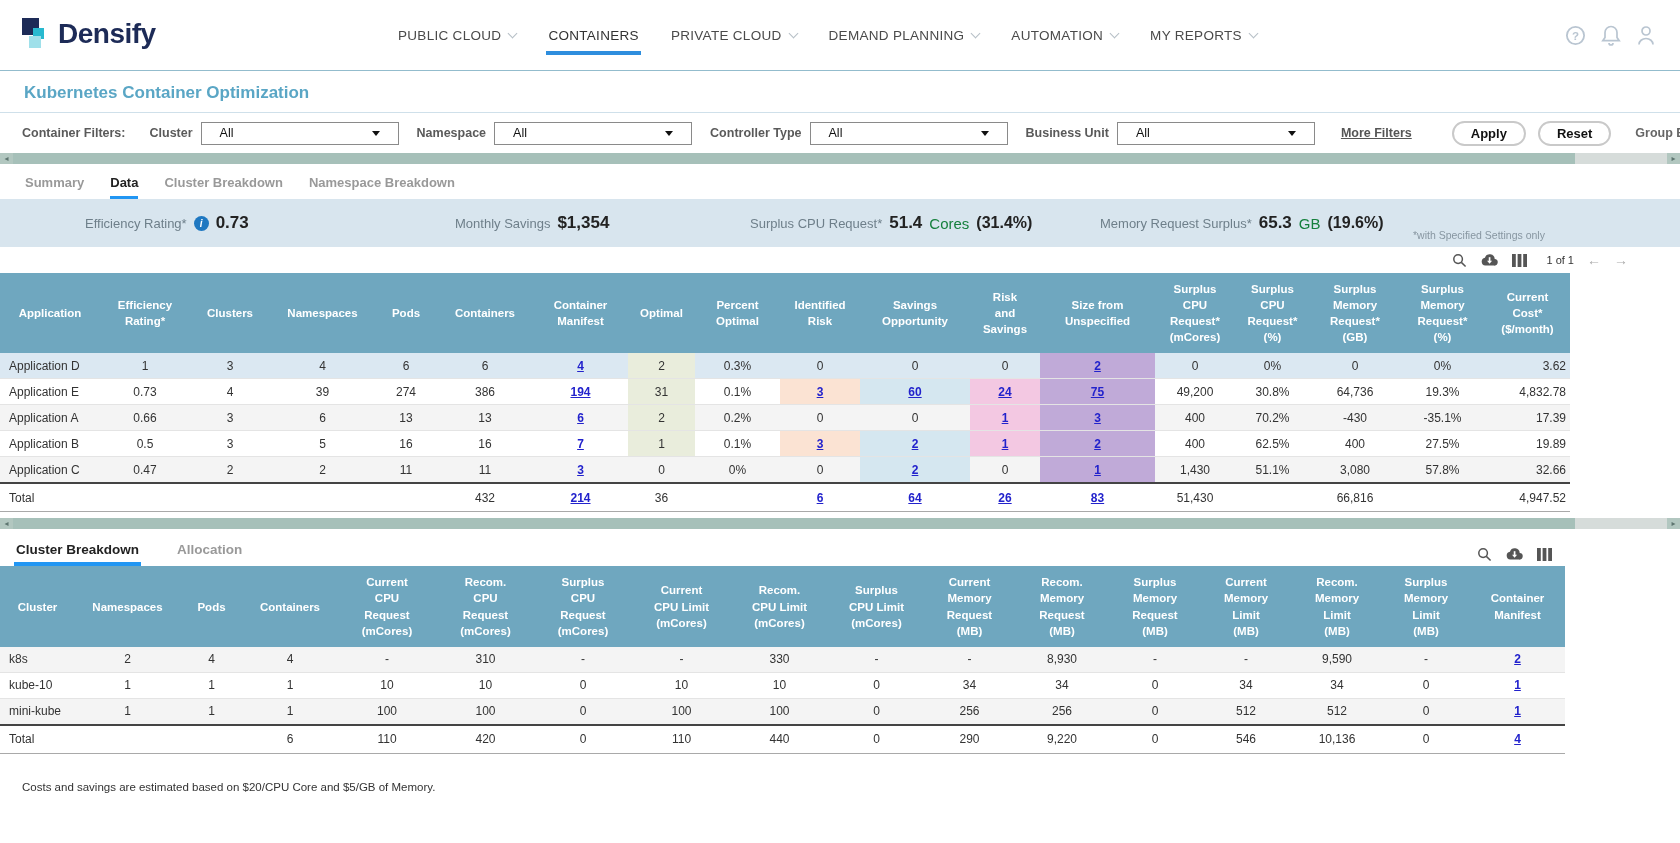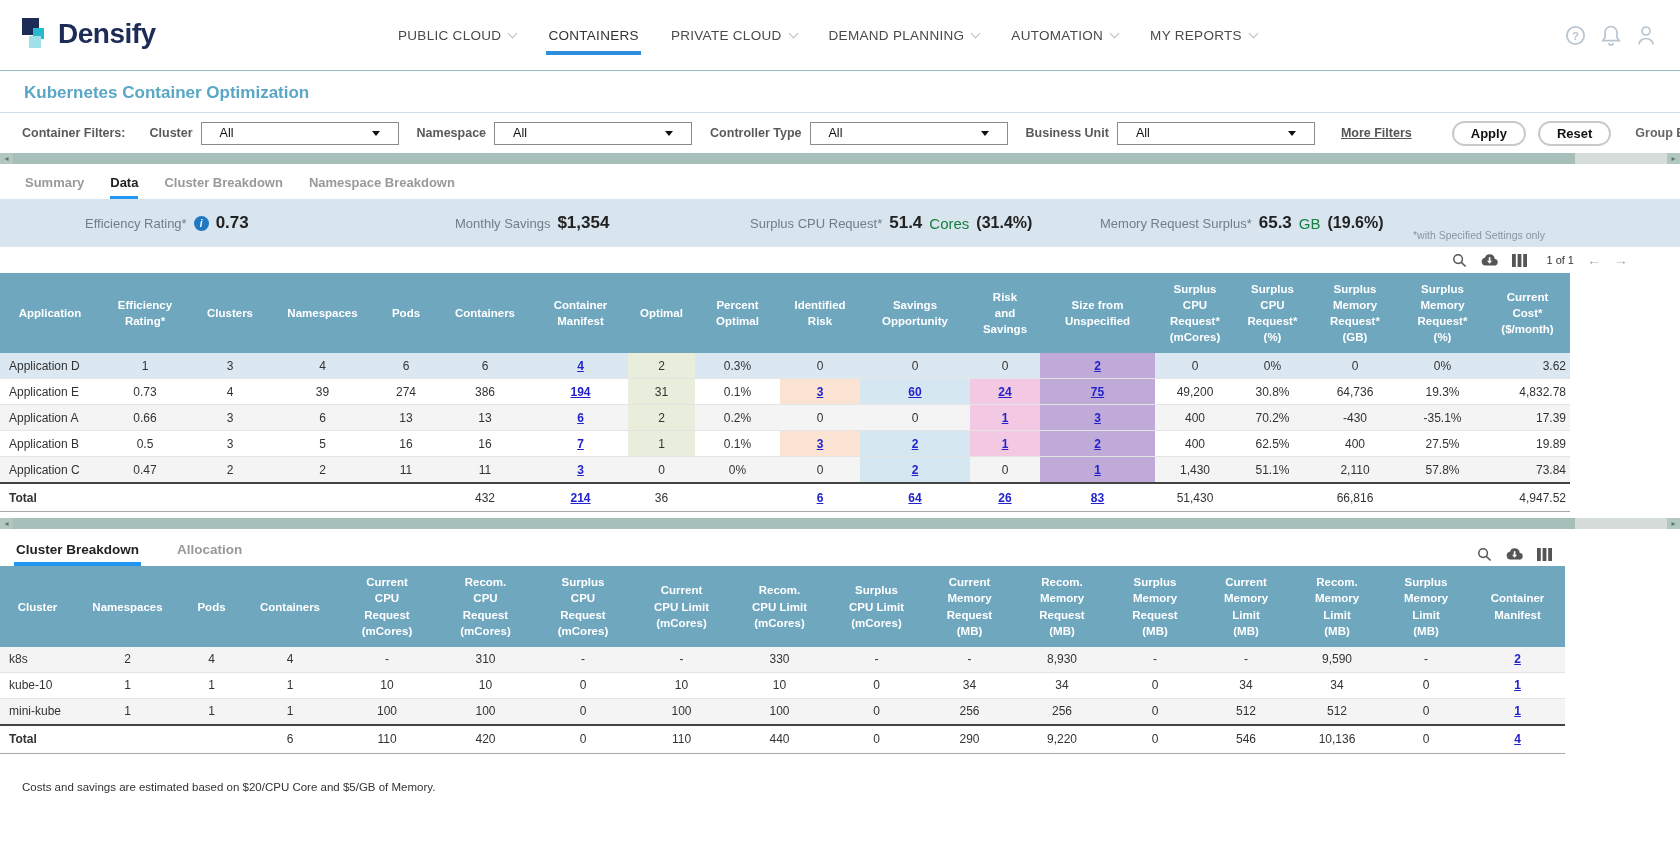--- a/index.html
+++ b/index.html
@@ -82,21 +82,21 @@
   #main-table td:last-child{text-align:right;}
   tr.row-gray td{background:#f4f4f4;}
   tr.row-blue td{background:#dbe8f2;}
   td.hl-optimal{background:#e9eddc !important;}
   td.hl-risk{background:#fbe3d3 !important;}
   td.hl-savings{background:#d5e7f0 !important;}
   td.hl-risksav{background:#f3c8e2 !important;}
   td.hl-unspecified{background:#c0aad8 !important;}
   a.cell-link{color:#2222cc;font-weight:bold;text-decoration:underline;}
   tr.total-row td{border-top:2px solid #444;border-bottom:1px solid #a9a9a9;background:#fff;height:27px;}
-  tr.total-row td.first-col{font-weight:bold;}
+  tr.total-row td.first-col{font-weight:normal;}
 
   
   .sect2-head{display:flex;align-items:center;justify-content:space-between;padding:13px 128px 0 14px;}
   .tabs2{display:flex;gap:36px;font-size:13.5px;font-weight:bold;}
   .tab2{color:#999;padding-bottom:8px;cursor:pointer;}
   .tab2.active{color:#222;border-bottom:4px solid #2196f3;padding:0 2px 5px 2px;}
   .sect2-icons{display:flex;align-items:center;gap:13px;}
 
   .footer-note{padding:27px 0 0 22px;font-size:11.5px;color:#333;}
 </style>
@@ -423,23 +423,23 @@
         <td>11</td>
         <td><a href="#" class="cell-link">3</a></td>
         <td>0</td>
         <td>0%</td>
         <td>0</td>
         <td class="hl-savings"><a href="#" class="cell-link">2</a></td>
         <td>0</td>
         <td class="hl-unspecified"><a href="#" class="cell-link">1</a></td>
         <td>1,430</td>
         <td>51.1%</td>
-        <td>2,110</td>
+        <td>3,080</td>
         <td>57.8%</td>
-        <td>73.84</td>
+        <td>32.66</td>
       </tr>
       <tr class="total-row">
         <td class="first-col">Total</td>
         <td></td>
         <td></td>
         <td></td>
         <td></td>
         <td>432</td>
         <td><a href="#" class="cell-link">214</a></td>
         <td>36</td>

